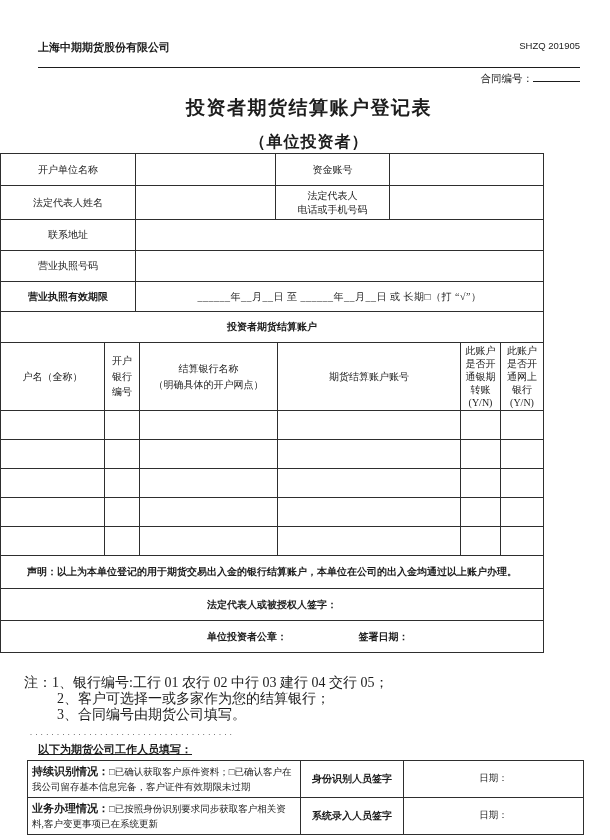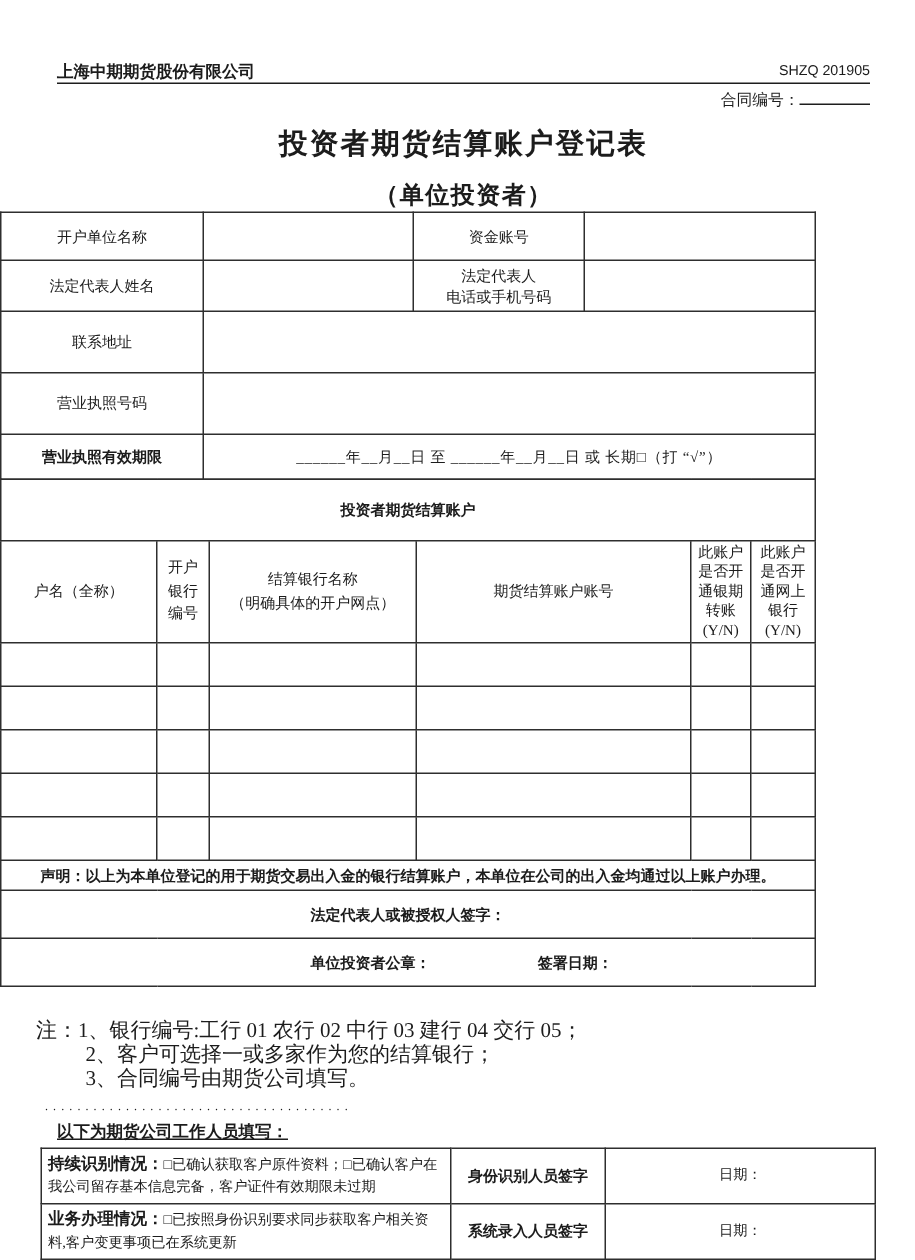--- a/index.html
+++ b/index.html
@@ -8,42 +8,42 @@
     position:relative;
     width:610px; height:840px;
     margin:0 auto;
     background:#ffffff;
     color:#1c1c1c;
     font-family:"Liberation Serif","DejaVu Serif",serif;
     overflow:hidden;
   }
   .hdr { margin:0 30px 0 38px; padding-top:40px; }
   .hdr-line {
-    display:flex; justify-content:space-between; align-items:center;
-    border-bottom:1.5px solid #1d1d1d; padding-bottom:0;gap:36px;
+    display:flex; justify-content:space-between; align-items:flex-start;
+    border-bottom:1.5px solid #1d1d1d; padding-bottom:12px;gap:36px;
   }
   .company { font-weight:bold; font-size:11px; font-family:"Liberation Sans","DejaVu Sans",sans-serif; }
   .doc-code { font-size:9.5px; font-family:"Liberation Sans","DejaVu Sans",sans-serif; }
   .contract-row { text-align:right; font-size:10.5px; margin-top:3px; }
   .contract-blank { display:inline-block; width:47px; border-bottom:1px solid #1d1d1d; height:11px; vertical-align:baseline; }
   .title {
     text-align:center; font-size:19px; font-weight:bold; letter-spacing:1.5px;
     margin-top:9px; font-family:Liberation Sans, sans-serif;
   }
   .subtitle {
     text-align:center; font-size:16px; font-weight:bold; letter-spacing:1px;
     margin-top:11px; font-family:"Liberation Sans","DejaVu Sans",sans-serif;
   }
   table.t { border-collapse:collapse; table-layout:fixed; }
   table.t td { border:1px solid #2e2e2e; font-size:10px; text-align:center; vertical-align:middle; padding:1px 2px; }
   .t-info, .t-acct { width:543px; }
   .t-acct { margin-top:-1px; }
   .pre { white-space:pre-line; }
-  .h32{height:32px} .h34{height:34px} .h31{height:41px} .h30{height:30px}
-  .h57{height:57px} .h29{height:29px} .h33{height:20px} .h35{height:35px}
+  .h32{height:32px} .h34{height:34px} .h31{height:31px} .h30{height:30px}
+  .h57{height:57px} .h29{height:29px} .h33{height:33px} .h35{height:35px}
   td.bold { font-weight:bold; }
   td.left { text-align:left; padding-left:7px; }
   td.validity-val { text-align:center; padding-right:70px; letter-spacing:0.5px; }
   td.yn { font-size:7.5px; line-height:1.3; padding:0; }
   td.colhead { font-size:9.5px; line-height:1.55; }
   .seal-cell span.seal { display:inline-block; width:223px; }
   .notes { margin:22px 0 0 24px; font-size:14px; line-height:16px; }
   .notes .indent { padding-left:33px; }
   .dots { margin:5px 0 0 30px; font-size:8px; letter-spacing:3.4px; color:#1c1c1c; line-height:10px; }
   .staff-head {

